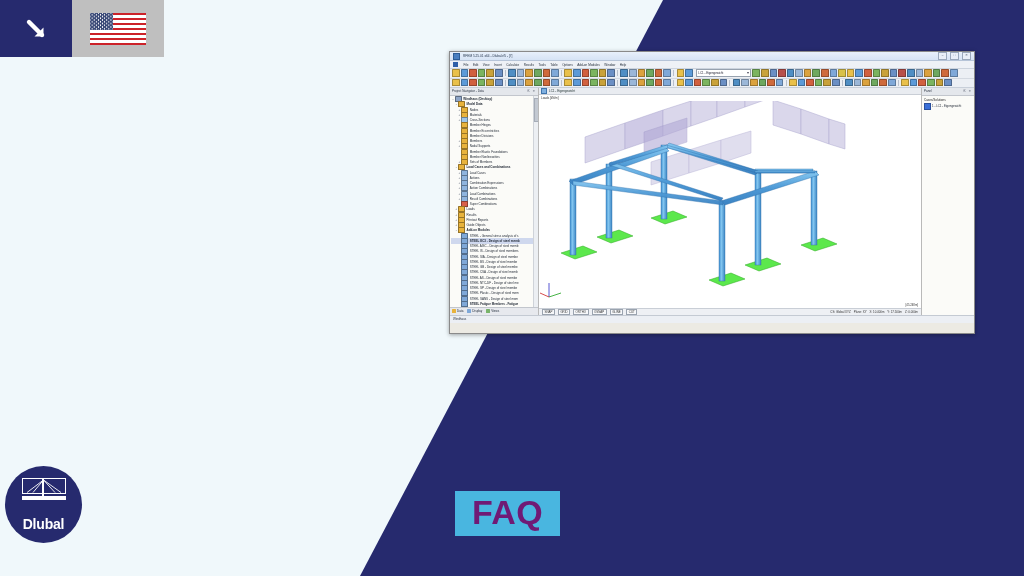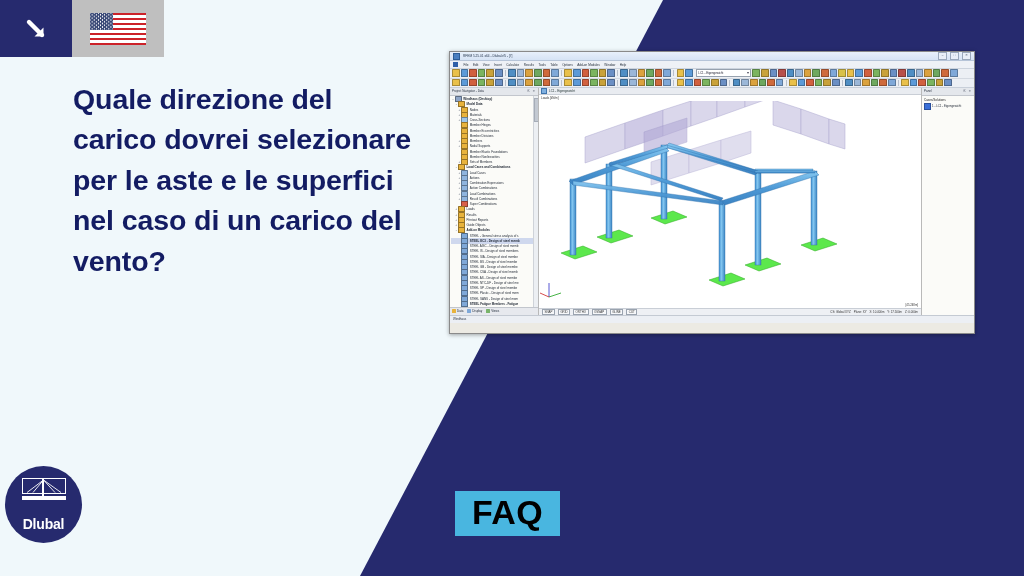--- a/index.html
+++ b/index.html
@@ -56,21 +56,21 @@
   .logo-mark{width:44px;height:23px;position:relative;margin-bottom:2px;}
   .logo-mark .box{position:absolute;left:0;top:0;width:44px;height:16px;border:1.6px solid #fff;box-sizing:border-box;}
   .logo-mark .bar{position:absolute;left:0;top:18px;width:44px;height:4px;background:#fff;}
   .logo-mark .mast{position:absolute;left:20px;top:1px;width:2.4px;height:21px;background:#fff;}
   .logo-mark svg{position:absolute;left:0;top:0;}
   .logo-text{color:#ffffff;font-size:14px;font-weight:700;letter-spacing:-0.2px;line-height:1;}
 
   
   .faq-row{position:absolute;left:455px;top:491px;display:flex;align-items:center;}
   .faq-chip{
-    background:#49b6e0;color:#000000;font-weight:700;font-size:34px;
+    background:#49b6e0;color:#701a75;font-weight:700;font-size:34px;
     padding:4px 17px 7px 17px;line-height:1;letter-spacing:0.4px;
   }
   .faq-num{color:#ffffff;font-weight:700;font-size:34px;margin-left:22px;line-height:1;letter-spacing:0.3px;}
 
   
   .app{
     position:absolute;left:449px;top:51px;width:524px;height:281px;
     background:#eceae3;border:1px solid #8a8a8a;box-shadow:0 1px 4px rgba(0,0,0,.35);
     font-size:3.1px;color:#1a1a1a;overflow:hidden;
   }
@@ -163,21 +163,20 @@
       </svg>
     </div>
     <div class="corner-flag">
       <span class="flag">
         <span class="stripes"></span>
         <span class="canton"></span>
       </span>
     </div>
   </div>
 
-  <div class="headline">Quale direzione del carico dovrei selezionare per le aste e le superfici nel caso di un carico del vento?</div>
 
   <div class="logo">
     <span class="logo-mark">
       <span class="box"></span>
       <span class="bar"></span>
       <span class="mast"></span>
       <svg width="44" height="23" viewBox="0 0 44 23">
         <path d="M21.5 2 L5 14.5 M21.5 2 L11 14.5 M21.5 2 L33 14.5 M21.5 2 L39 14.5" stroke="#ffffff" stroke-width="0.9" fill="none"></path>
       </svg>
     </span>

